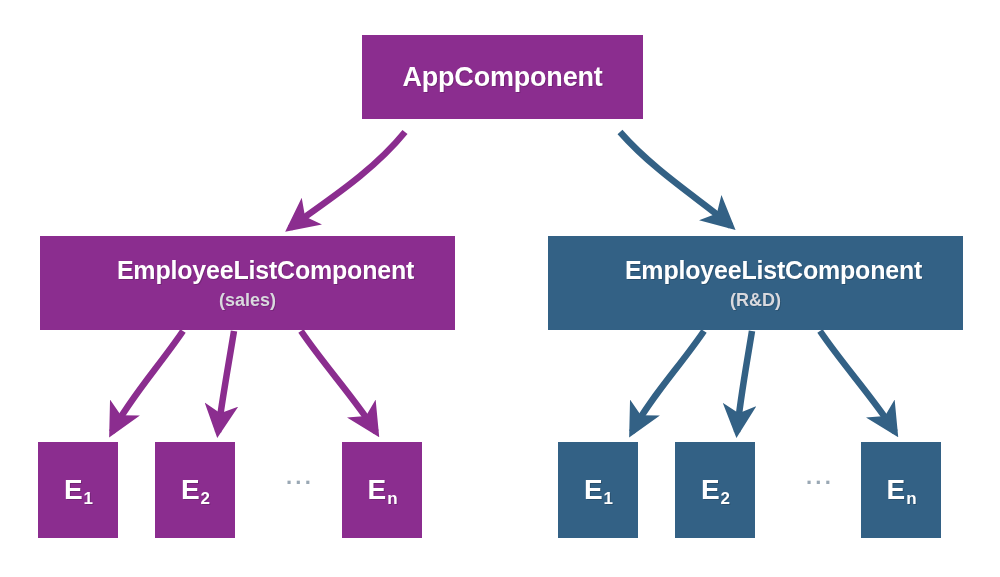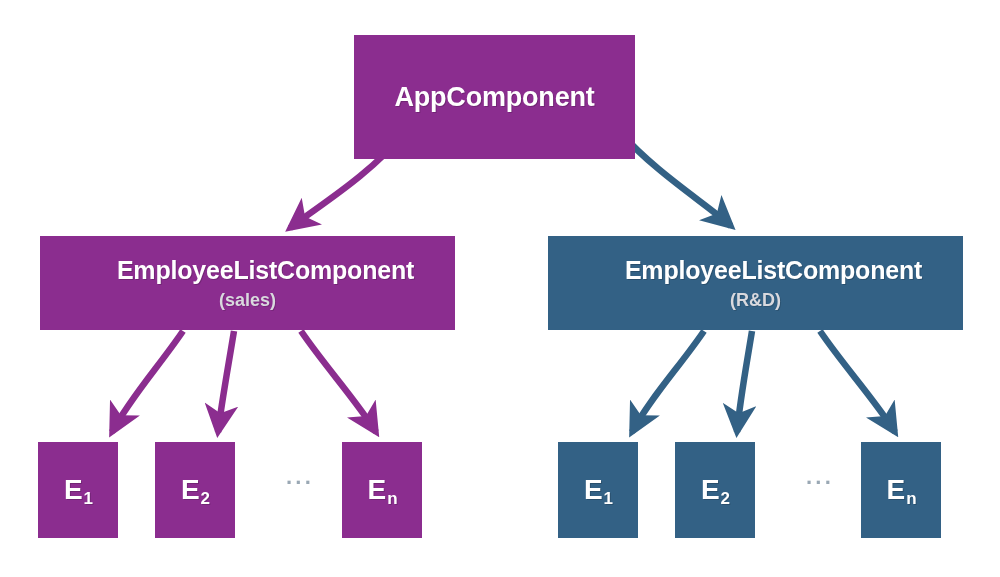--- a/index.html
+++ b/index.html
@@ -42,24 +42,24 @@
     text-shadow: 1px 1px 0 rgba(0,0,0,0.18);
   }
   .node .subtitle {
     font-weight: bold;
     color: #d9d9de;
     text-shadow: 1px 1px 0 rgba(0,0,0,0.14);
   }
 
   
   #node-app {
-    left: 354px;
+    left: 362px;
     top: 35px;
     width: 281px;
-    height: 124px;
+    height: 84px;
   }
   #node-app .title { font-size: 27px; }
 
   
   .node-list {
     top: 236px;
     height: 94px;
   }
   #node-list-sales { left: 40px; width: 415px; }
   #node-list-rnd   { left: 548px; width: 415px; }

